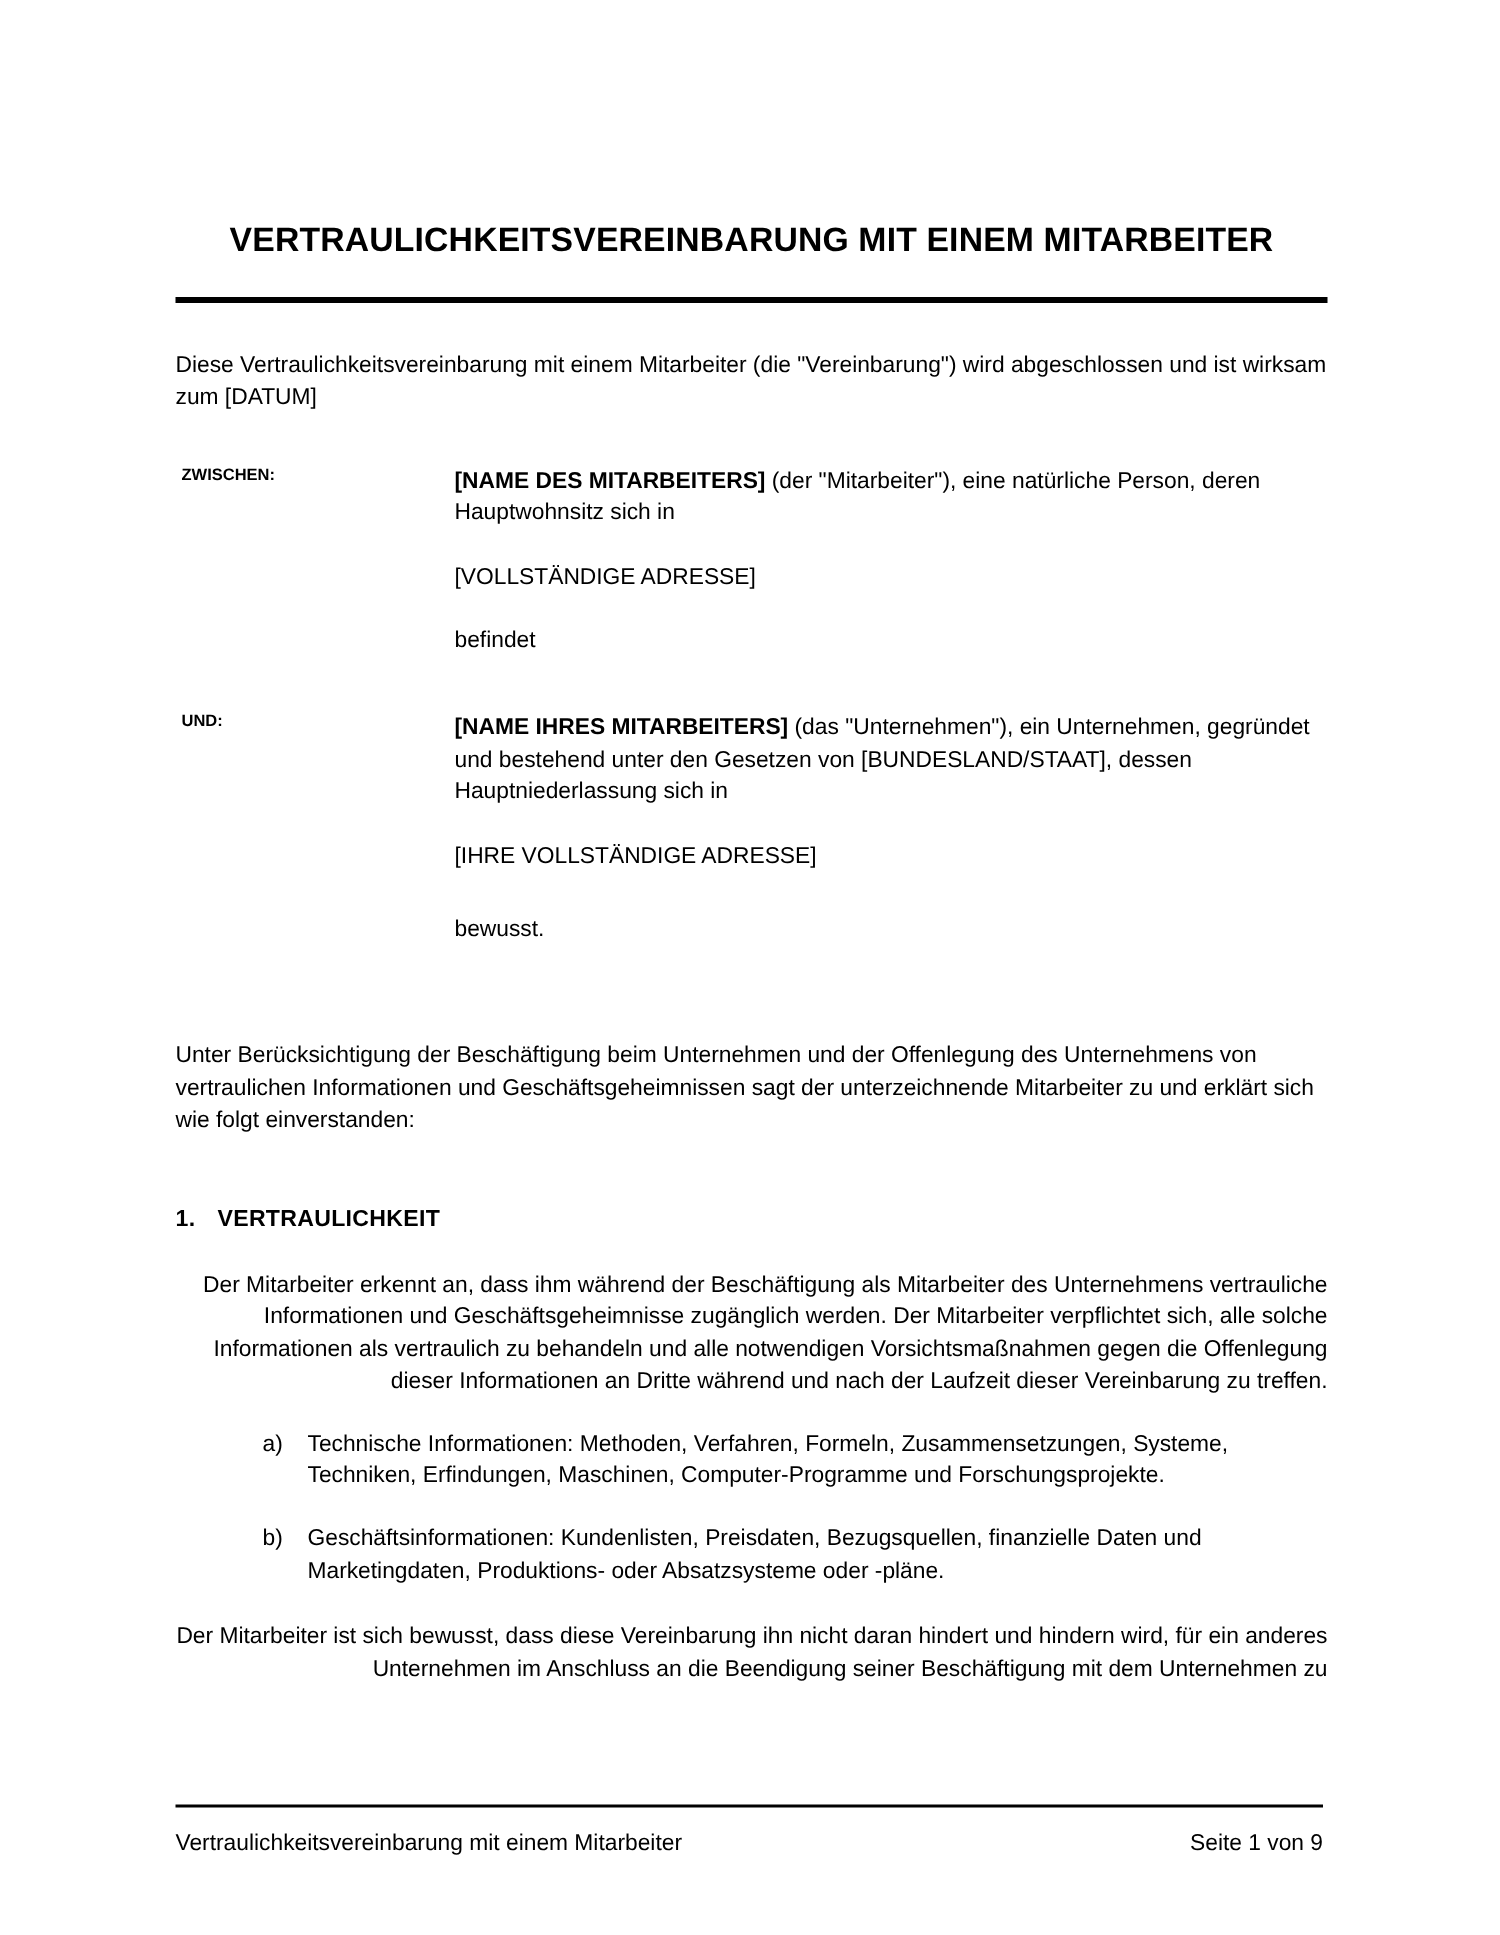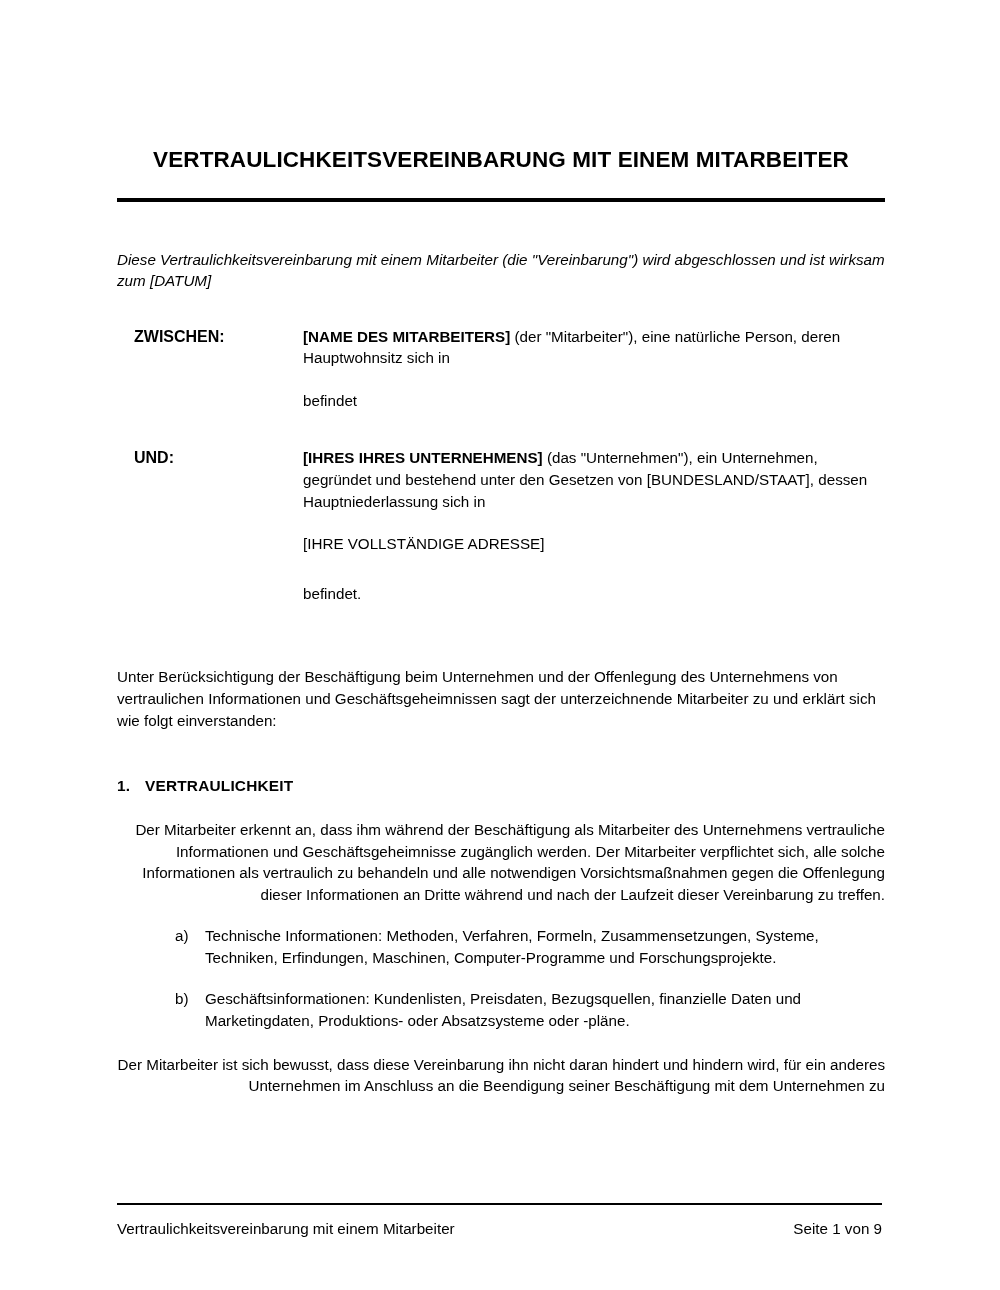--- a/index.html
+++ b/index.html
@@ -47,38 +47,37 @@
   }
 
   
   .para {
     font-size: 15.2px;
     line-height: 1.42;
     margin: 0;
     text-align: left;
   }
   .intro {
-    margin-top: 47px;
-    font-style: italic;
+    margin-top: 31px;
   }
 
   
   .party-block {
     margin-top: 34px;
     position: relative;
     min-height: 10px;
   }
   .party-block.second {
     margin-top: 36px;
   }
   .party-label {
     position: absolute;
-    left: 17px;
-    top: 0;
-    font-size: 16px;
+    left: 4px;
+    top: 0;
+    font-size: 11px;
     font-weight: bold;
     line-height: 1.42;
   }
   .party-body {
     margin-left: 186px;
     font-size: 15.2px;
     line-height: 1.42;
     margin-top: 24px;
   }
   .party-body .lead b {
@@ -161,30 +160,31 @@
 
     <h1 class="doc-title">VERTRAULICHKEITSVEREINBARUNG MIT EINEM MITARBEITER</h1>
     <div class="title-rule"></div>
 
     <p class="para intro">Diese Vertraulichkeitsvereinbarung mit einem Mitarbeiter (die "Vereinbarung") wird abgeschlossen und ist wirksam zum [DATUM]</p>
 
     <div class="party-block">
       <div class="party-label">ZWISCHEN:</div>
       <div class="party-body">
         <div class="lead"><b>[NAME DES MITARBEITERS]</b><span> (der "Mitarbeiter"), eine natürliche Person, deren Hauptwohnsitz sich in</span></div>
+        <div class="spaced">[VOLLSTÄNDIGE ADRESSE]</div>
         <div class="spaced">befindet</div>
       </div>
     </div>
 
     <div class="party-block second">
       <div class="party-label">UND:</div>
       <div class="party-body">
-        <div class="lead"><b>[IHRES IHRES UNTERNEHMENS]</b><span> (das "Unternehmen"), ein Unternehmen, gegründet und bestehend unter den Gesetzen von [BUNDESLAND/STAAT], dessen Hauptniederlassung sich in</span></div>
+        <div class="lead"><b>[NAME IHRES MITARBEITERS]</b><span> (das "Unternehmen"), ein Unternehmen, gegründet und bestehend unter den Gesetzen von [BUNDESLAND/STAAT], dessen Hauptniederlassung sich in</span></div>
         <div class="spaced">[IHRE VOLLSTÄNDIGE ADRESSE]</div>
-        <div class="spaced-lg">befindet.</div>
+        <div class="spaced-lg">bewusst.</div>
       </div>
     </div>
 
     <p class="para" style="margin-top:62px;">Unter Berücksichtigung der Beschäftigung beim Unternehmen und der Offenlegung des Unternehmens von vertraulichen Informationen und Geschäftsgeheimnissen sagt der unterzeichnende Mitarbeiter zu und erklärt sich wie folgt einverstanden:</p>
 
     <div class="section-head">
       <span class="num">1.</span>
       <span>VERTRAULICHKEIT</span>
     </div>
 

